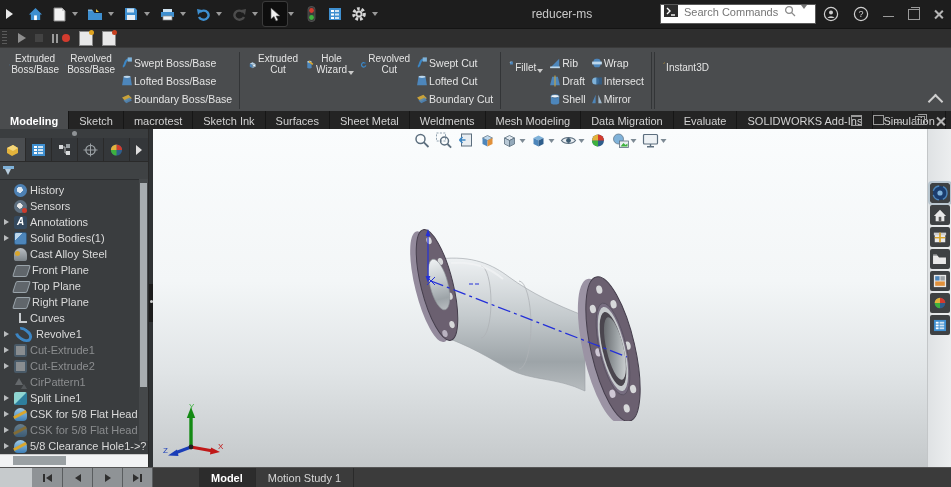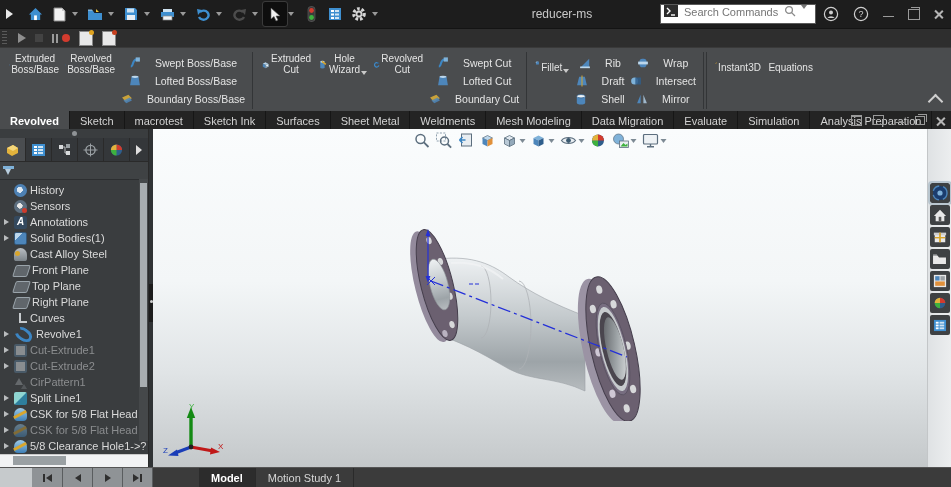--- a/index.html
+++ b/index.html
@@ -39,21 +39,21 @@
   .m-doc.new:after{background:#e0a31f;}
   .m-doc.edit:after{background:#c8401f;}
 
   
   .ribbon{height:61px;background:#4a4c4e;display:flex;align-items:stretch;padding:2px 0 0 2px;flex:0 0 61px;position:relative;border-top:1px solid #3a3a3a;}
   .rgroup{display:flex;align-items:flex-start;padding:1px 4px;}
   .rsep{width:1px;background:#333537;margin:2px 1px;}
   .rbig{display:flex;flex-direction:row;align-items:flex-end;justify-content:flex-start;background:none;border:none;padding:2px 3px;width:56px;gap:1px;cursor:default;}
   .rbig .rlabel{font-size:10px;line-height:11px;color:#e4e4e4;text-align:center;white-space:normal;}
   .rstack{display:flex;flex-direction:column;justify-content:flex-start;gap:1px;padding-top:3px;}
-  .rsmall{display:flex;align-items:center;gap:13px;background:none;border:none;padding:0 2px;height:17px;cursor:default;justify-content:center;}
+  .rsmall{display:flex;align-items:center;gap:0;background:none;border:none;padding:0 2px;height:17px;cursor:default;}
   .rsmall span{font-size:10.5px;color:#e4e4e4;white-space:nowrap;}
   .caret{width:0;height:0;border-left:3px solid transparent;border-right:3px solid transparent;border-top:4px solid #c9c9c9;margin-top:2px;}
   .ribbon-collapse{position:absolute;right:10px;bottom:4px;width:9px;height:9px;border-left:2px solid #cfcfcf;border-top:2px solid #cfcfcf;transform:rotate(45deg);}
   .ric{width:22px;height:20px;}
   .rics{width:14px;height:14px;flex:0 0 14px;}
 
   
   .cmdtabs{height:18px;background:#242424;display:flex;align-items:stretch;flex:0 0 18px;position:relative;}
   .ctab{font-size:11px;color:#d2d2d2;padding:2px 10px 1px;border-right:1px solid #161616;display:flex;align-items:center;white-space:nowrap;cursor:default;}
   .ctab.active{background:#4a4c4e;color:#ffffff;font-weight:bold;}
@@ -520,42 +520,37 @@
 
     <div class="rsep"></div>
 
     <div class="rgroup">
       <button class="rbig" style="width:52px">
         <svg class="ric">
             <use href="#sym-instant3d"></use>
           </svg>
         <span class="rlabel">Instant3D</span>
       </button>
-      <button class="rbig" style="width:52px">
-        <svg class="ric">
-            <use href="#sym-sigma"></use>
-          </svg>
-        <span class="rlabel">Equations</span>
-      </button>
     </div>
 
     <div class="ribbon-collapse"></div>
   </div>
 
   <div class="cmdtabs">
-    <div class="ctab active">Revolved</div>
+    <div class="ctab active">Modeling</div>
     <div class="ctab">Sketch</div>
     <div class="ctab">macrotest</div>
     <div class="ctab">Sketch Ink</div>
     <div class="ctab">Surfaces</div>
     <div class="ctab">Sheet Metal</div>
     <div class="ctab">Weldments</div>
     <div class="ctab">Mesh Modeling</div>
     <div class="ctab">Data Migration</div>
     <div class="ctab">Evaluate</div>
+    <div class="ctab">SOLIDWORKS Add-Ins</div>
     <div class="ctab">Simulation</div>
     <div class="ctab">Analysis Preparation</div>
     <div class="cmd-right">
       <div class="sq mark"></div>
       <div class="sq"></div>
       <div class="minbar"></div>
       <div class="restore2"></div>
       <div class="closex"></div>
     </div>
   </div>

